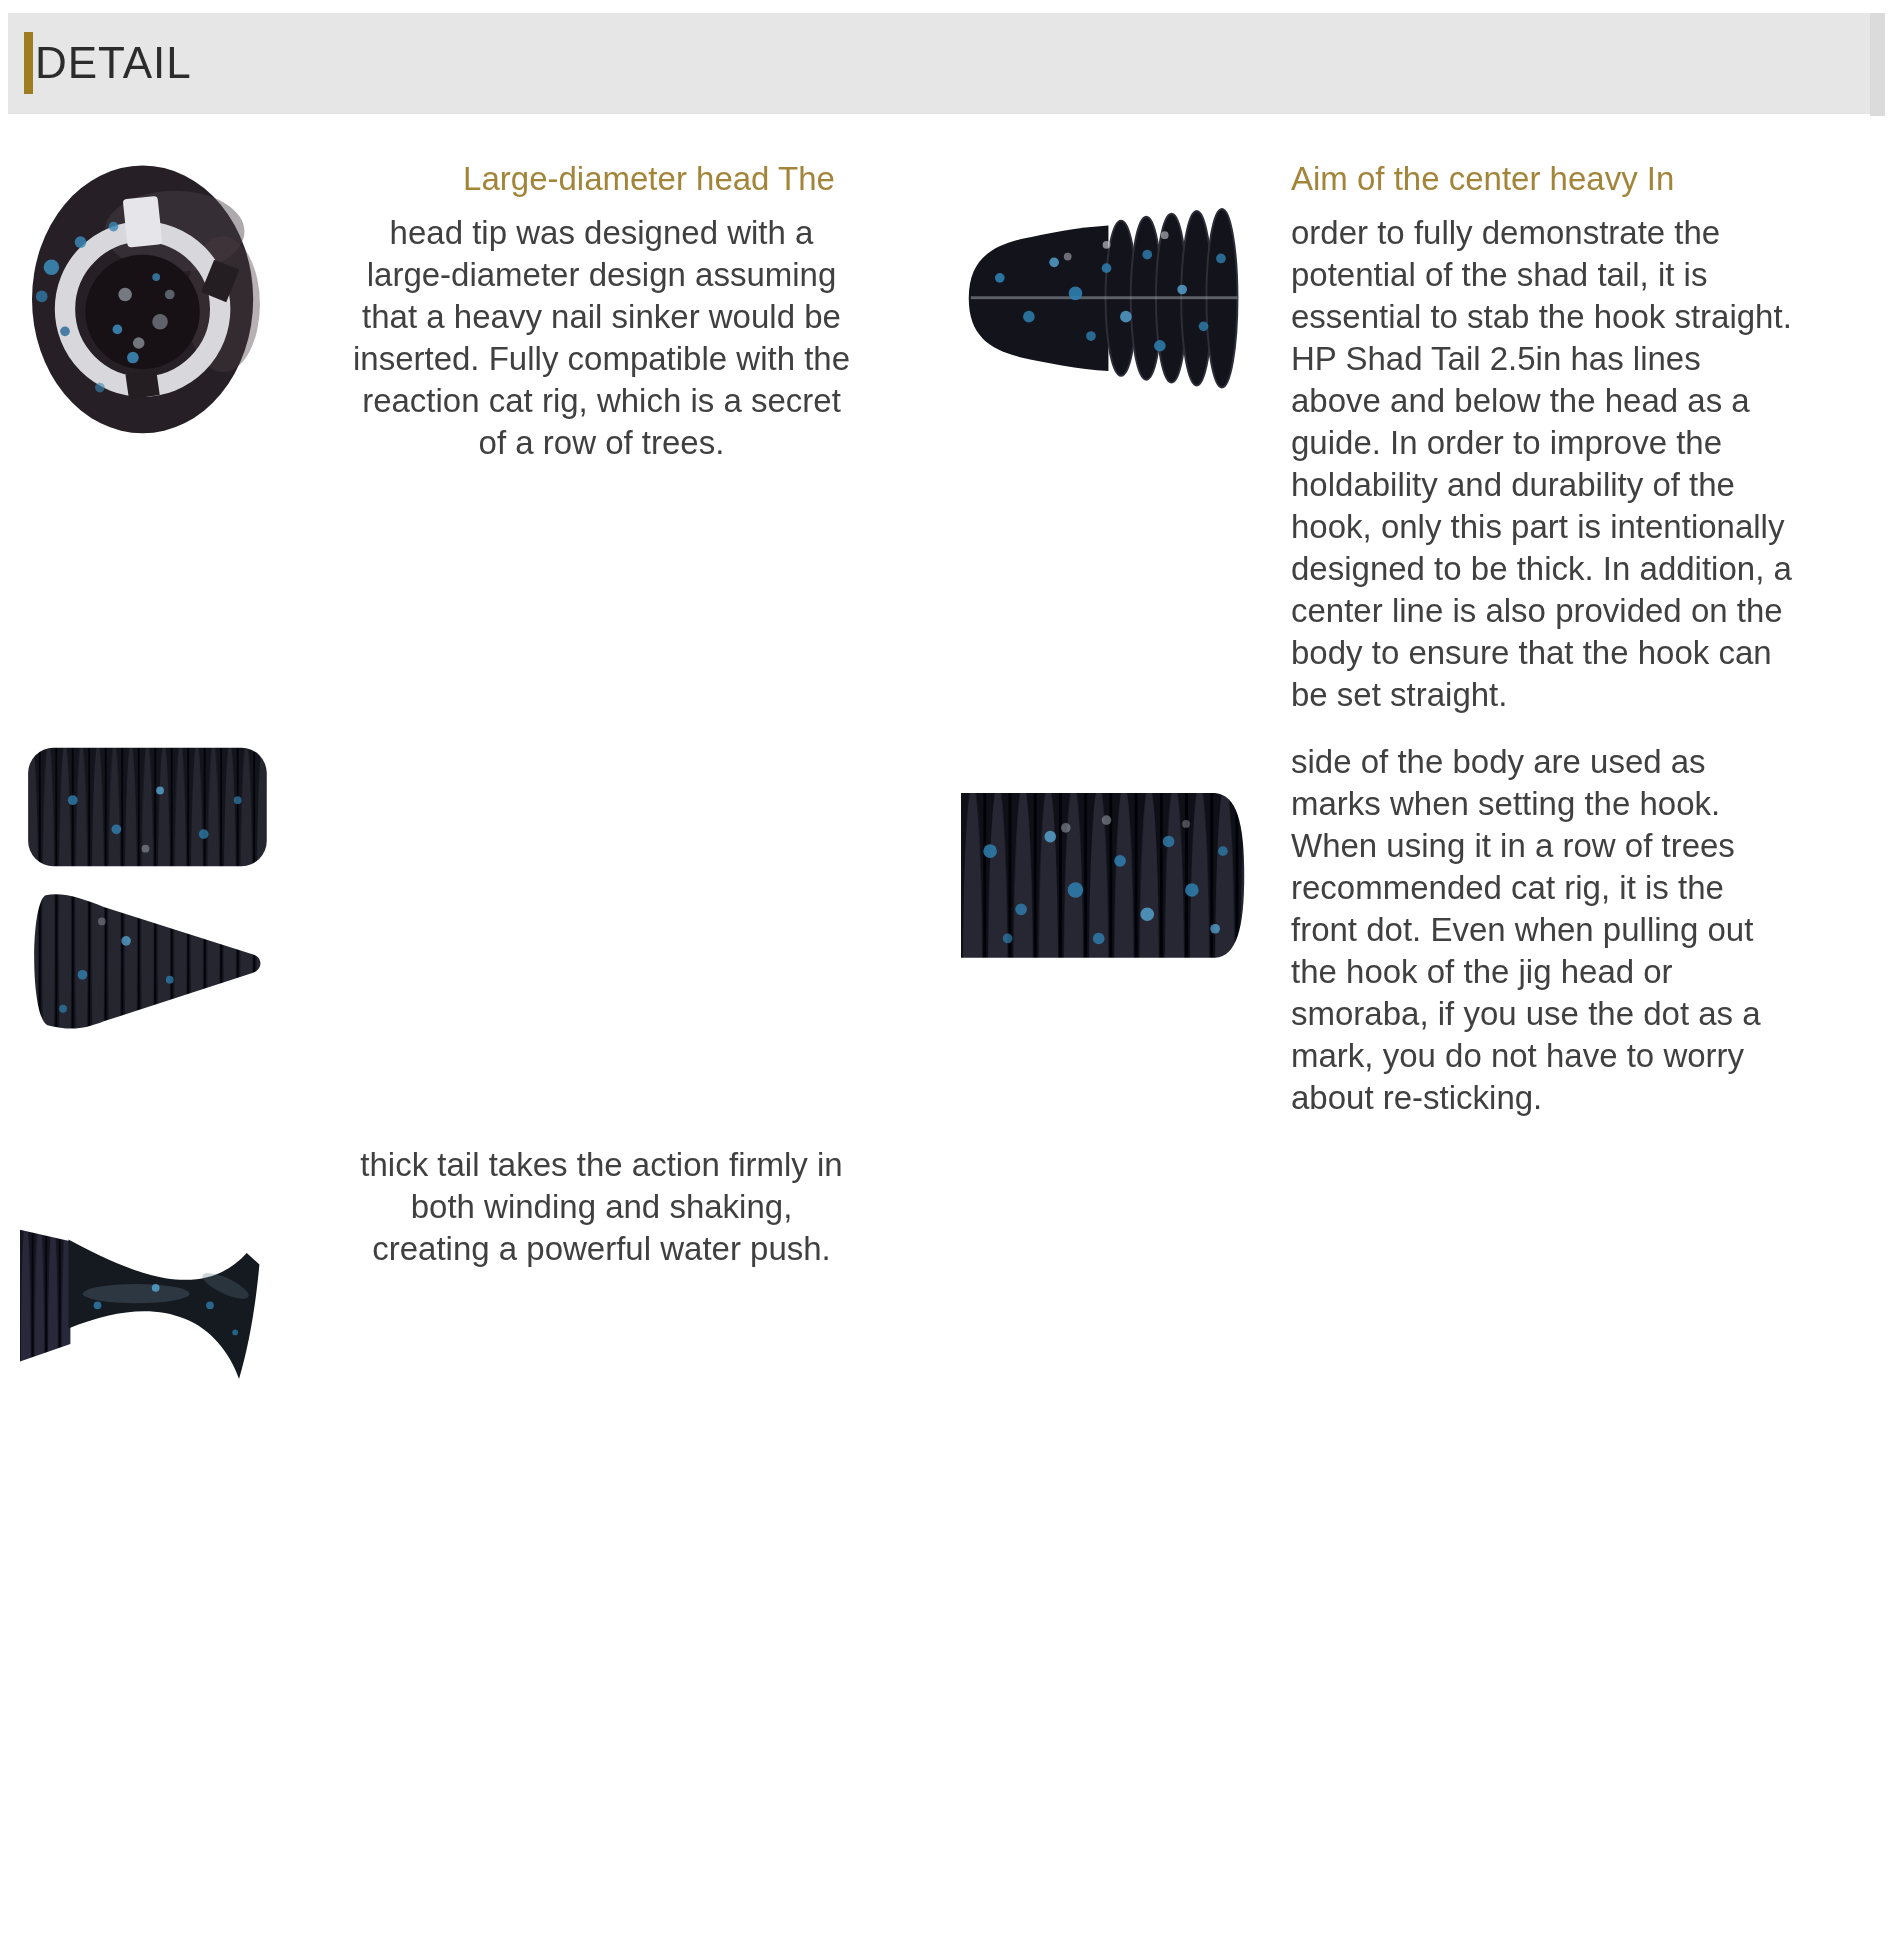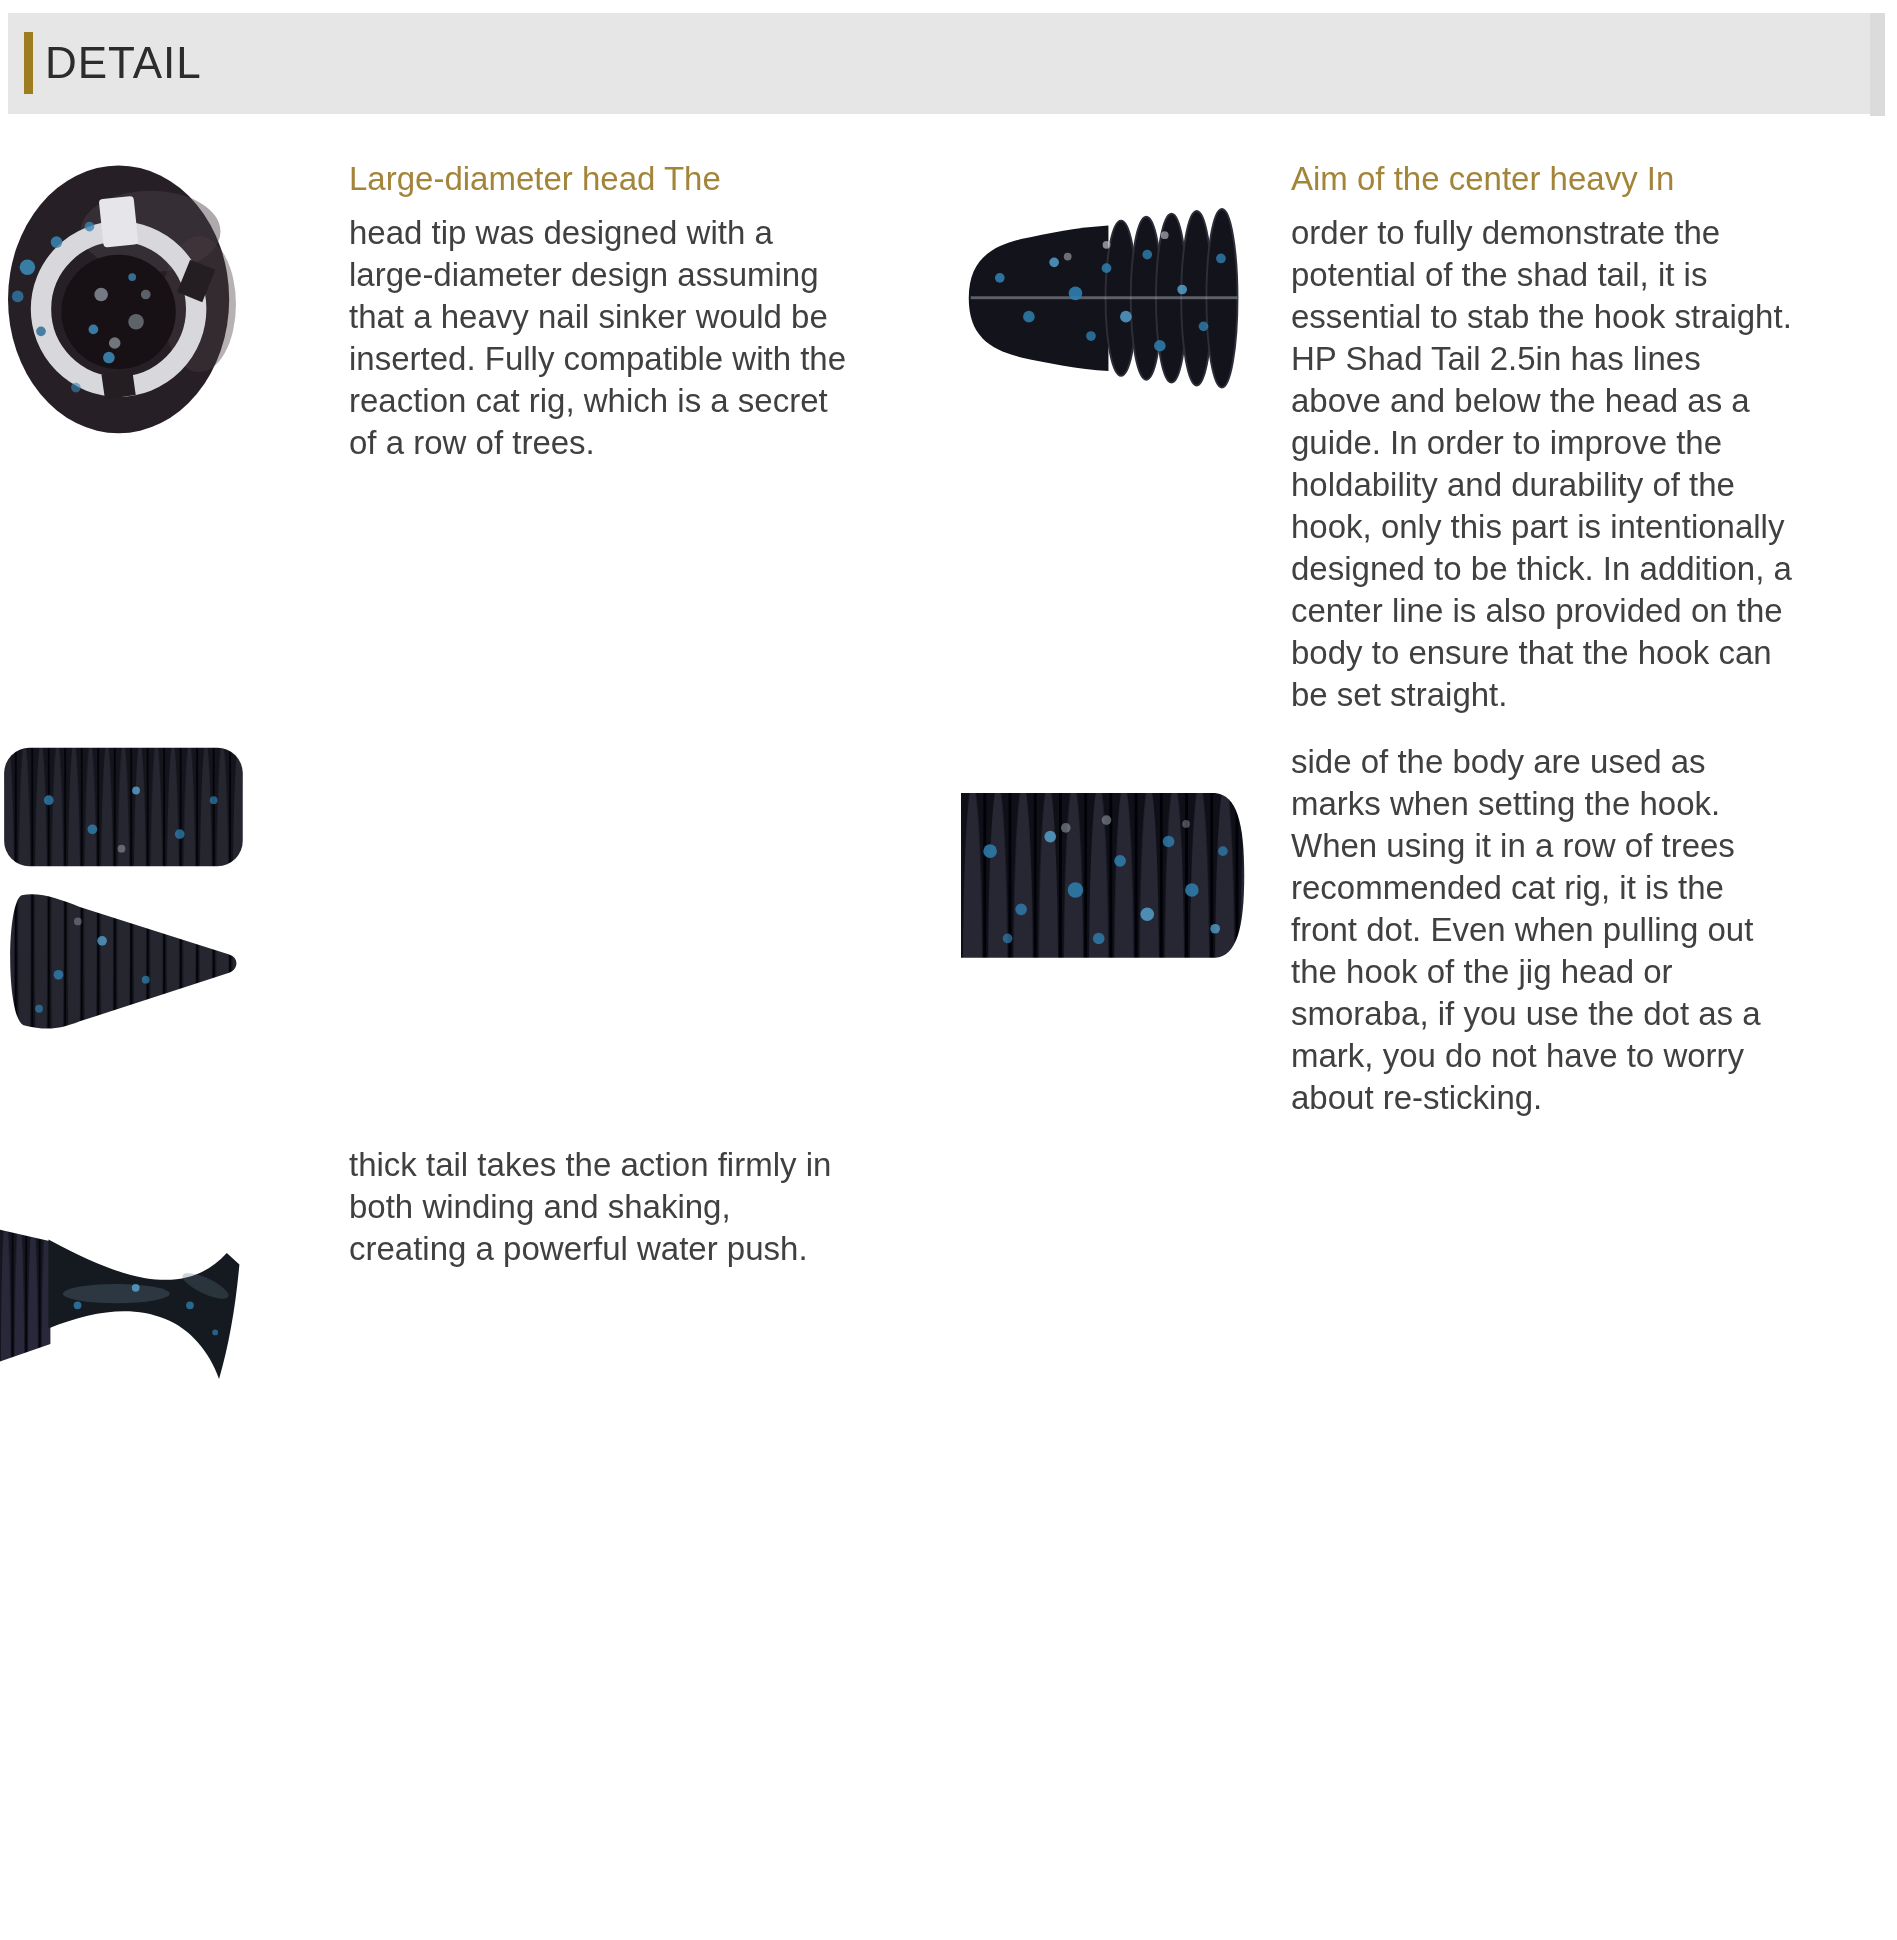--- a/index.html
+++ b/index.html
@@ -31,36 +31,36 @@
     height: 103px;
     background: #dbdbdb;
   }
   .gold-bar {
     width: 8.7px;
     height: 62px;
     background: #9e7c20;
     margin-left: 16.5px;
   }
   .band-title {
-    margin: 0 0 0 12px;
+    margin: 0 0 0 2px;
     font-size: 44px;
     font-weight: 400;
     color: #2c2c2c;
     letter-spacing: 1px;
   }
   
   .grid {
     margin-top: 32px;
     display: grid;
     grid-template-columns: 949px 948px;
     row-gap: 25px;
     align-items: start;
   }
   .cell { display: grid; }
-  .cell-left  { grid-template-columns: 291px 1fr; }
+  .cell-left  { grid-template-columns: 291px 1fr; text-align: center; }
   .cell-right { grid-template-columns: 303px 1fr; }
   .media { margin: 0; }
   .cell-right .media { padding-left: 11.6px; }
   .media-1 { margin-top: 3.9px;  }
   .media-2 { margin-top: 54px; }
   .media-3 { margin-top: 1.9px;  }
   .media-4 { margin-top: 42px; }
   .media-5 { margin-top: 72px; }
   .text { }
   .cell-left  .text { padding-left: 58px; }

